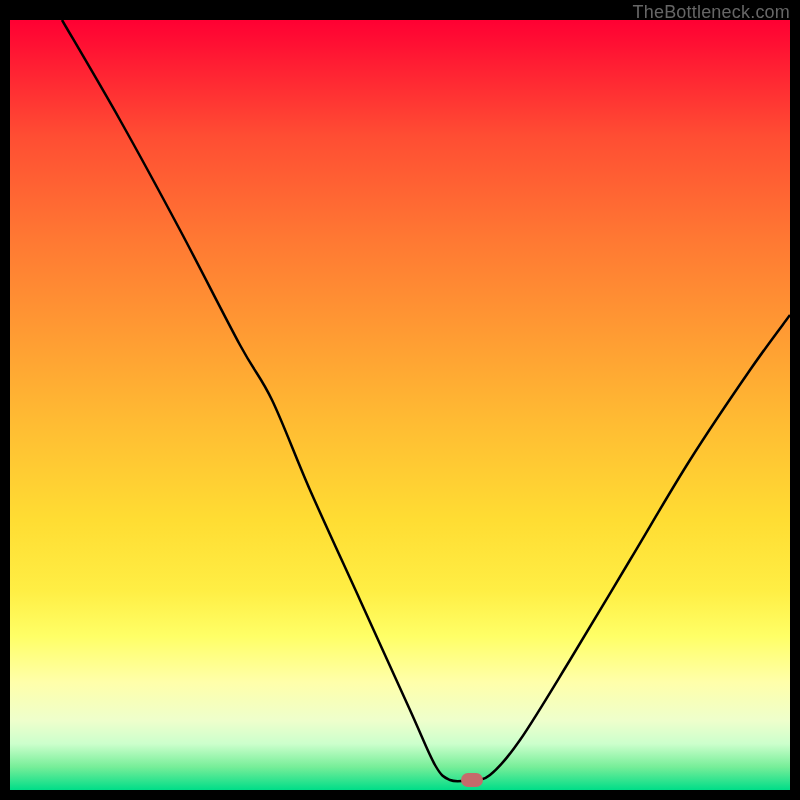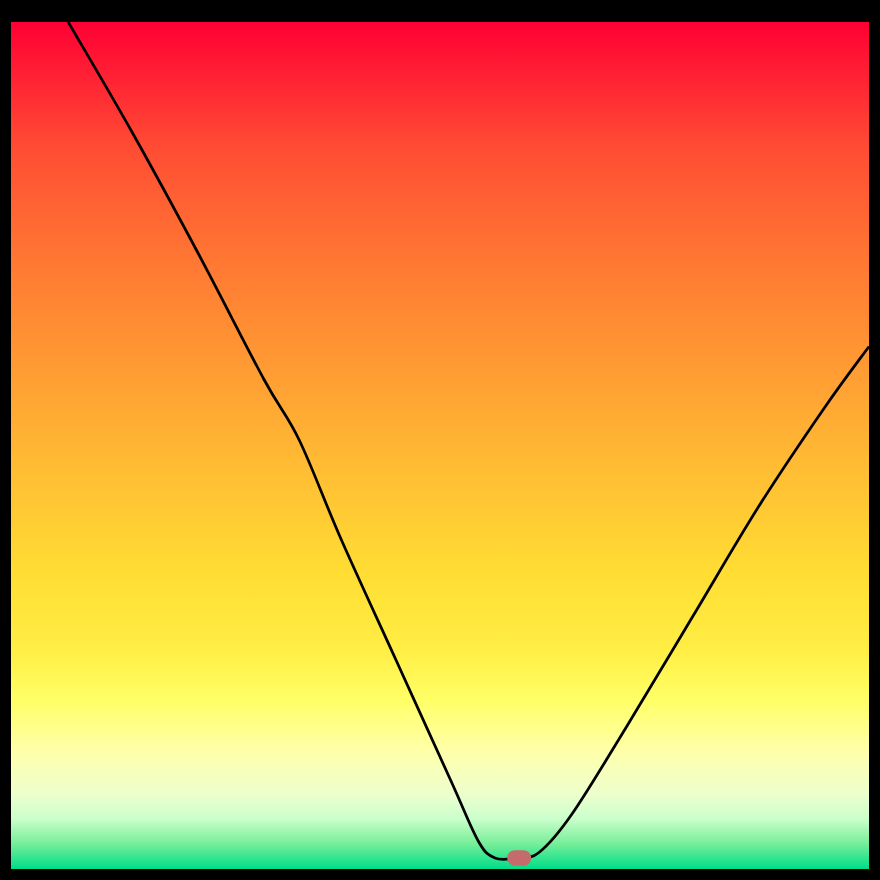--- a/index.html
+++ b/index.html
@@ -60,19 +60,20 @@
     font-family: Arial, Helvetica, sans-serif;
     font-size: 18px;
     color: #666;
     letter-spacing: 0.2px;
   }
 </style>
 </head>
 <body>
 
 <div class="chart-container">
+  <div class="attribution">TheBottleneck.com</div>
   <div class="plot-area">
     <svg class="curve-svg" viewBox="0 0 780 770" preserveAspectRatio="none">
       <path class="curve-path" id="curve-path" d="M 52 0 C 61.666666666666664 16.666666666666668 90.33333333333333 65 110 100 C 129.66666666666666 135 150 172.5 170 210 C 190 247.5 214.66666666666666 296.6666666666667 230 325 C 245.33333333333334 353.3333333333333 250.33333333333334 355.8333333333333 262 380 C 273.6666666666667 404.1666666666667 285.3333333333333 436.6666666666667 300 470 C 314.6666666666667 503.3333333333333 333.3333333333333 543.3333333333334 350 580 C 366.6666666666667 616.6666666666666 387.5 662.5 400 690 C 412.5 717.5 418.3333333333333 733.3333333333334 425 745 C 431.6666666666667 756.6666666666666 434.1666666666667 757.5 440 760 C 445.8333333333333 762.5 453.3333333333333 760.8333333333334 460 760 C 466.6666666666667 759.1666666666666 471.6666666666667 761.6666666666666 480 755 C 488.3333333333333 748.3333333333334 496.6666666666667 739.1666666666666 510 720 C 523.3333333333334 700.8333333333334 541.6666666666666 670 560 640 C 578.3333333333334 610 600 573.3333333333334 620 540 C 640 506.6666666666667 660 471.6666666666667 680 440 C 700 408.3333333333333 723.3333333333334 374.1666666666667 740 350 C 756.6666666666666 325.8333333333333 773.3333333333334 304.1666666666667 780 295 "></path>
     </svg>
     <div class="marker" id="marker" style="left: 59.2308%; top: 98.7013%;"></div>
   </div>
 </div>
 
 </body></html>

